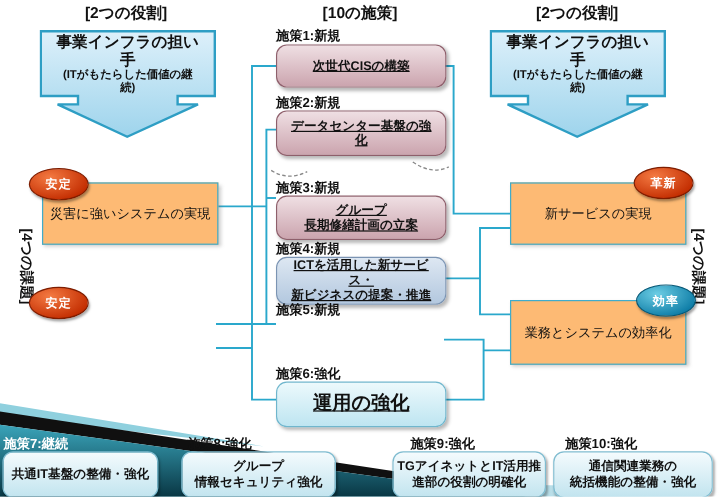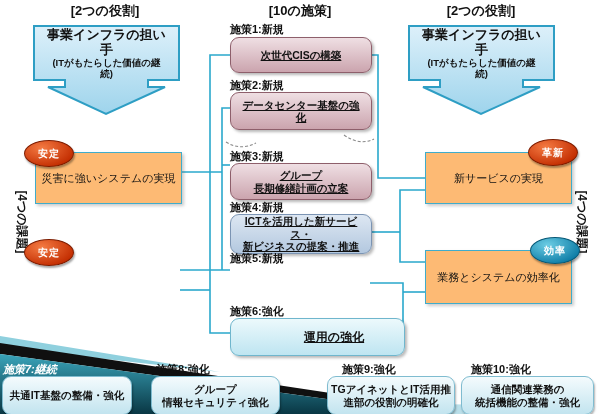--- a/index.html
+++ b/index.html
@@ -146,23 +146,23 @@
 長期修繕計画の立案</div>
 
   <div class="abs mlabel" style="left:230px;top:200px;">施策4:新規</div>
   <div class="abs mbox blue" style="left:230px;top:214px;width:140px;height:38px;">ICTを活用した新サービ
 ス・
 新ビジネスの提案・推進</div>
 
   <div class="abs mlabel" style="left:230px;top:251px;">施策5:新規</div>
 
   <div class="abs mlabel" style="left:230px;top:304px;">施策6:強化</div>
-  <div class="abs mbox cyan" style="left:230px;top:318px;width:140px;height:36px;font-size:12px;padding-left:33px;">運用の強化</div>
+  <div class="abs mbox cyan" style="left:230px;top:318px;width:140px;height:36px;font-size:16px;">運用の強化</div>
 
-  <div class="abs blabel white" style="left:3px;top:362px;font-style:italic;">施策7:継続</div>
+  <div class="abs blabel white" style="left:3px;top:362px;">施策7:継続</div>
   <div class="abs bbox" style="left:2px;top:376px;width:128px;height:37px;">共通IT基盤の整備・強化</div>
 
   <div class="abs blabel" style="left:156px;top:362px;">施策8:強化</div>
   <div class="abs bbox" style="left:151px;top:376px;width:127px;height:37px;">グループ
 情報セキュリティ強化</div>
 
   <div class="abs blabel" style="left:342px;top:362px;">施策9:強化</div>
   <div class="abs bbox" style="left:327px;top:376px;width:126px;height:37px;">TGアイネットとIT活用推
 進部の役割の明確化</div>
 

